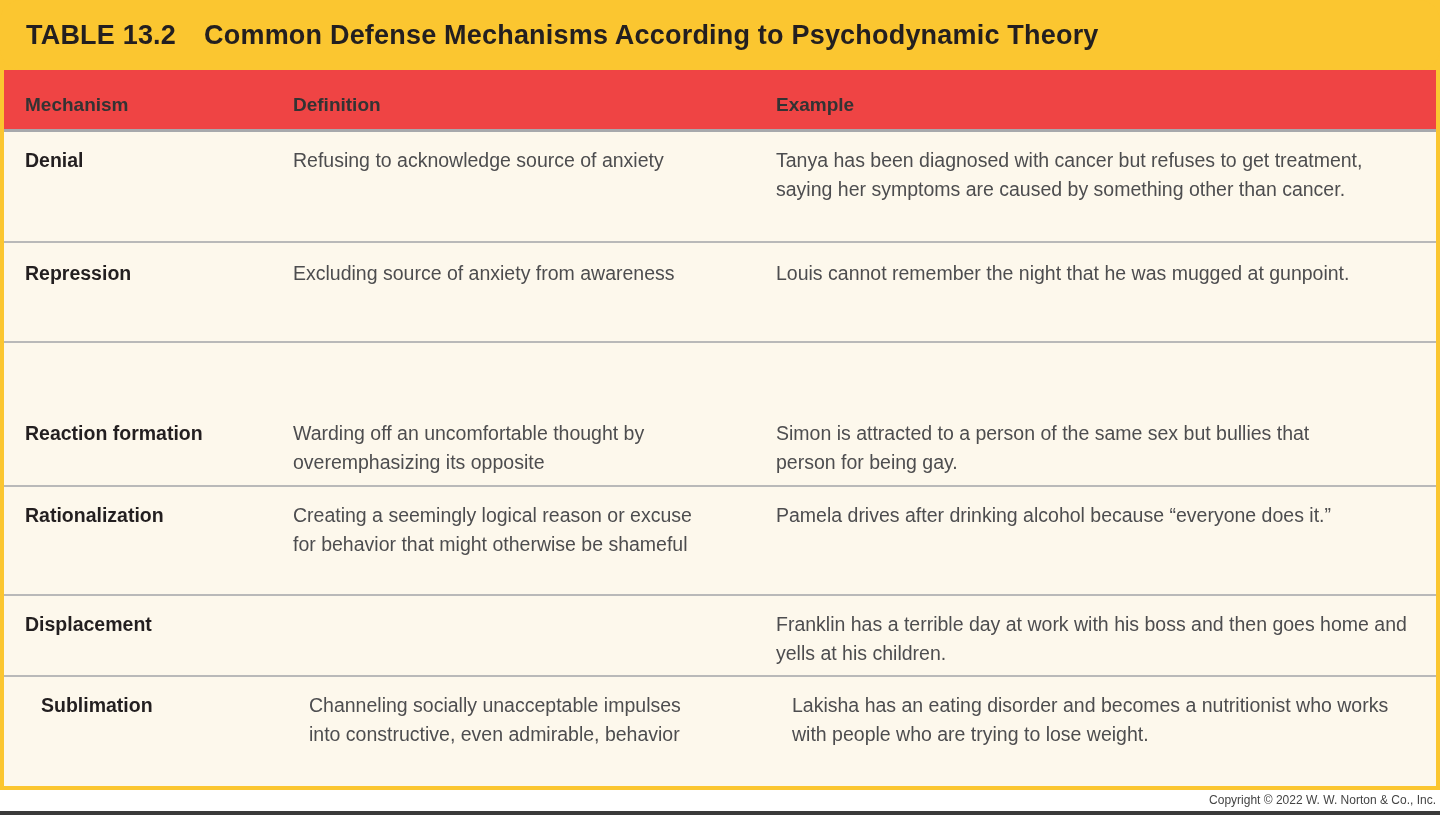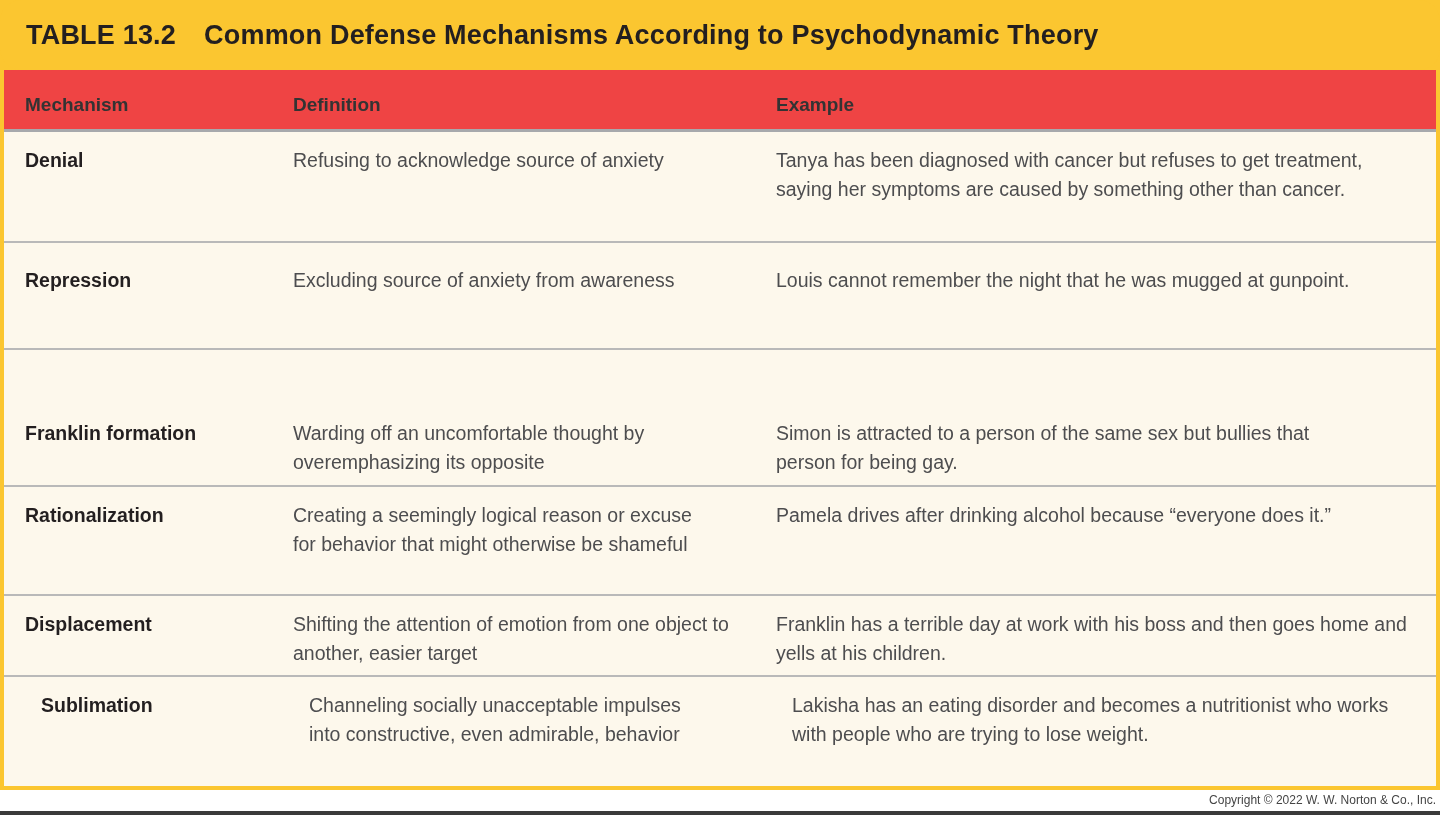--- a/index.html
+++ b/index.html
@@ -72,38 +72,37 @@
     <span style="left:21px">Mechanism</span>
     <span style="left:289px">Definition</span>
     <span style="left:772px">Example</span>
   </div>
 
   <div class="row" style="top:62px;height:111px">
     <div class="cell c1">Denial</div>
     <div class="cell c2" style="width:420px">Refusing to acknowledge source of anxiety</div>
     <div class="cell c3" style="width:610px">Tanya has been diagnosed with cancer but refuses to get treatment, saying her symptoms are caused by something other than cancer.</div>
   </div>
-  <div class="row" style="top:182px;height:98px">
+  <div class="row" style="top:175px;height:98px">
     <div class="cell c1">Repression</div>
     <div class="cell c2" style="width:390px">Excluding source of anxiety from awareness</div>
     <div class="cell c3" style="width:630px">Louis cannot remember the night that he was mugged at gunpoint.</div>
   </div>
   <div class="row" style="top:335px;height:82px">
-    <div class="cell c1">Franklin formation</div>
+    <div class="cell c1">Reaction formation</div>
     <div class="cell c2" style="width:450px">Warding off an uncomfortable thought by overemphasizing its opposite</div>
     <div class="cell c3" style="width:590px">Simon is attracted to a person of the same sex but bullies that person for being gay.</div>
   </div>
   <div class="row" style="top:417px;height:109px">
     <div class="cell c1">Rationalization</div>
     <div class="cell c2" style="width:420px">Creating a seemingly logical reason or excuse for behavior that might otherwise be shameful</div>
     <div class="cell c3" style="width:640px">Pamela drives after drinking alcohol because “everyone does it.”</div>
   </div>
   <div class="row" style="top:526px;height:81px">
     <div class="cell c1">Displacement</div>
-    <div class="cell c2" style="width:445px">Shifting the attention of emotion from one object to another, easier target</div>
     <div class="cell c3" style="width:650px">Franklin has a terrible day at work with his boss and then goes home and yells at his children.</div>
   </div>
   <div class="row" style="top:607px;height:109px">
     <div class="cell c1">Sublimation</div>
     <div class="cell c2" style="width:400px">Channeling socially unacceptable impulses into constructive, even admirable, behavior</div>
     <div class="cell c3" style="width:600px">Lakisha has an eating disorder and becomes a nutritionist who works with people who are trying to lose weight.</div>
   </div>
 </div>
 
 <div class="copyright">Copyright © 2022 W. W. Norton &amp; Co., Inc.</div>

